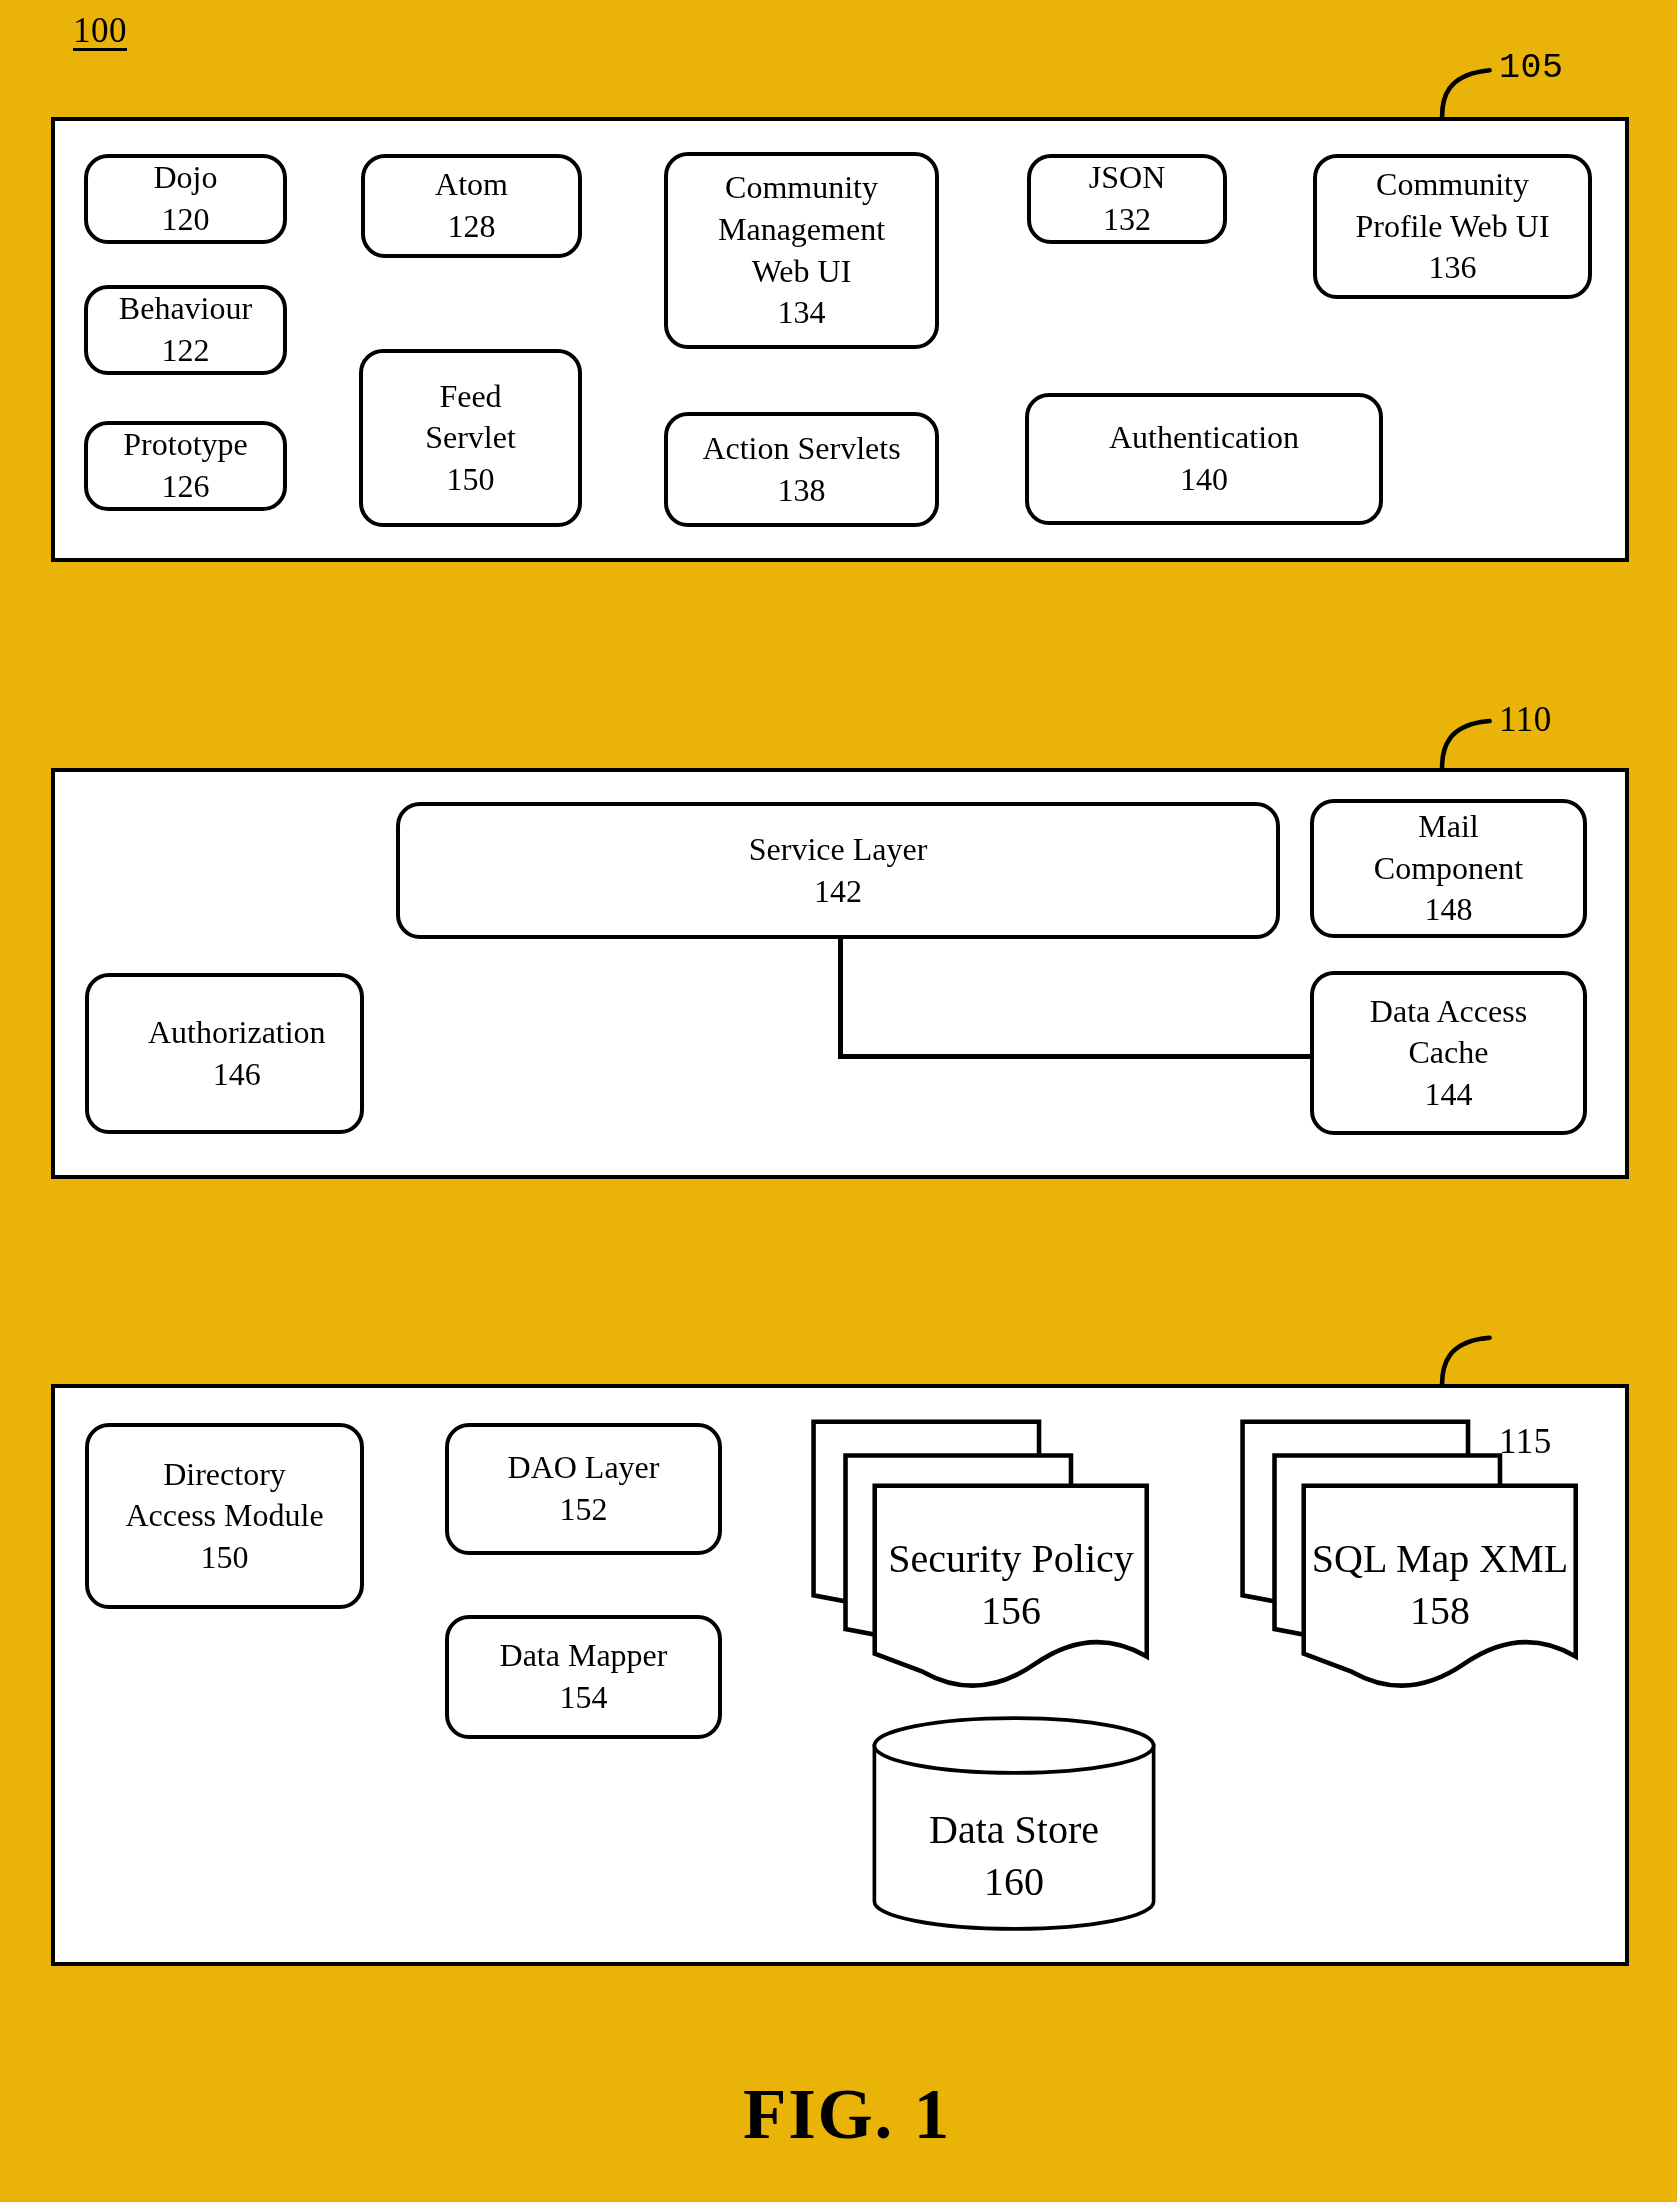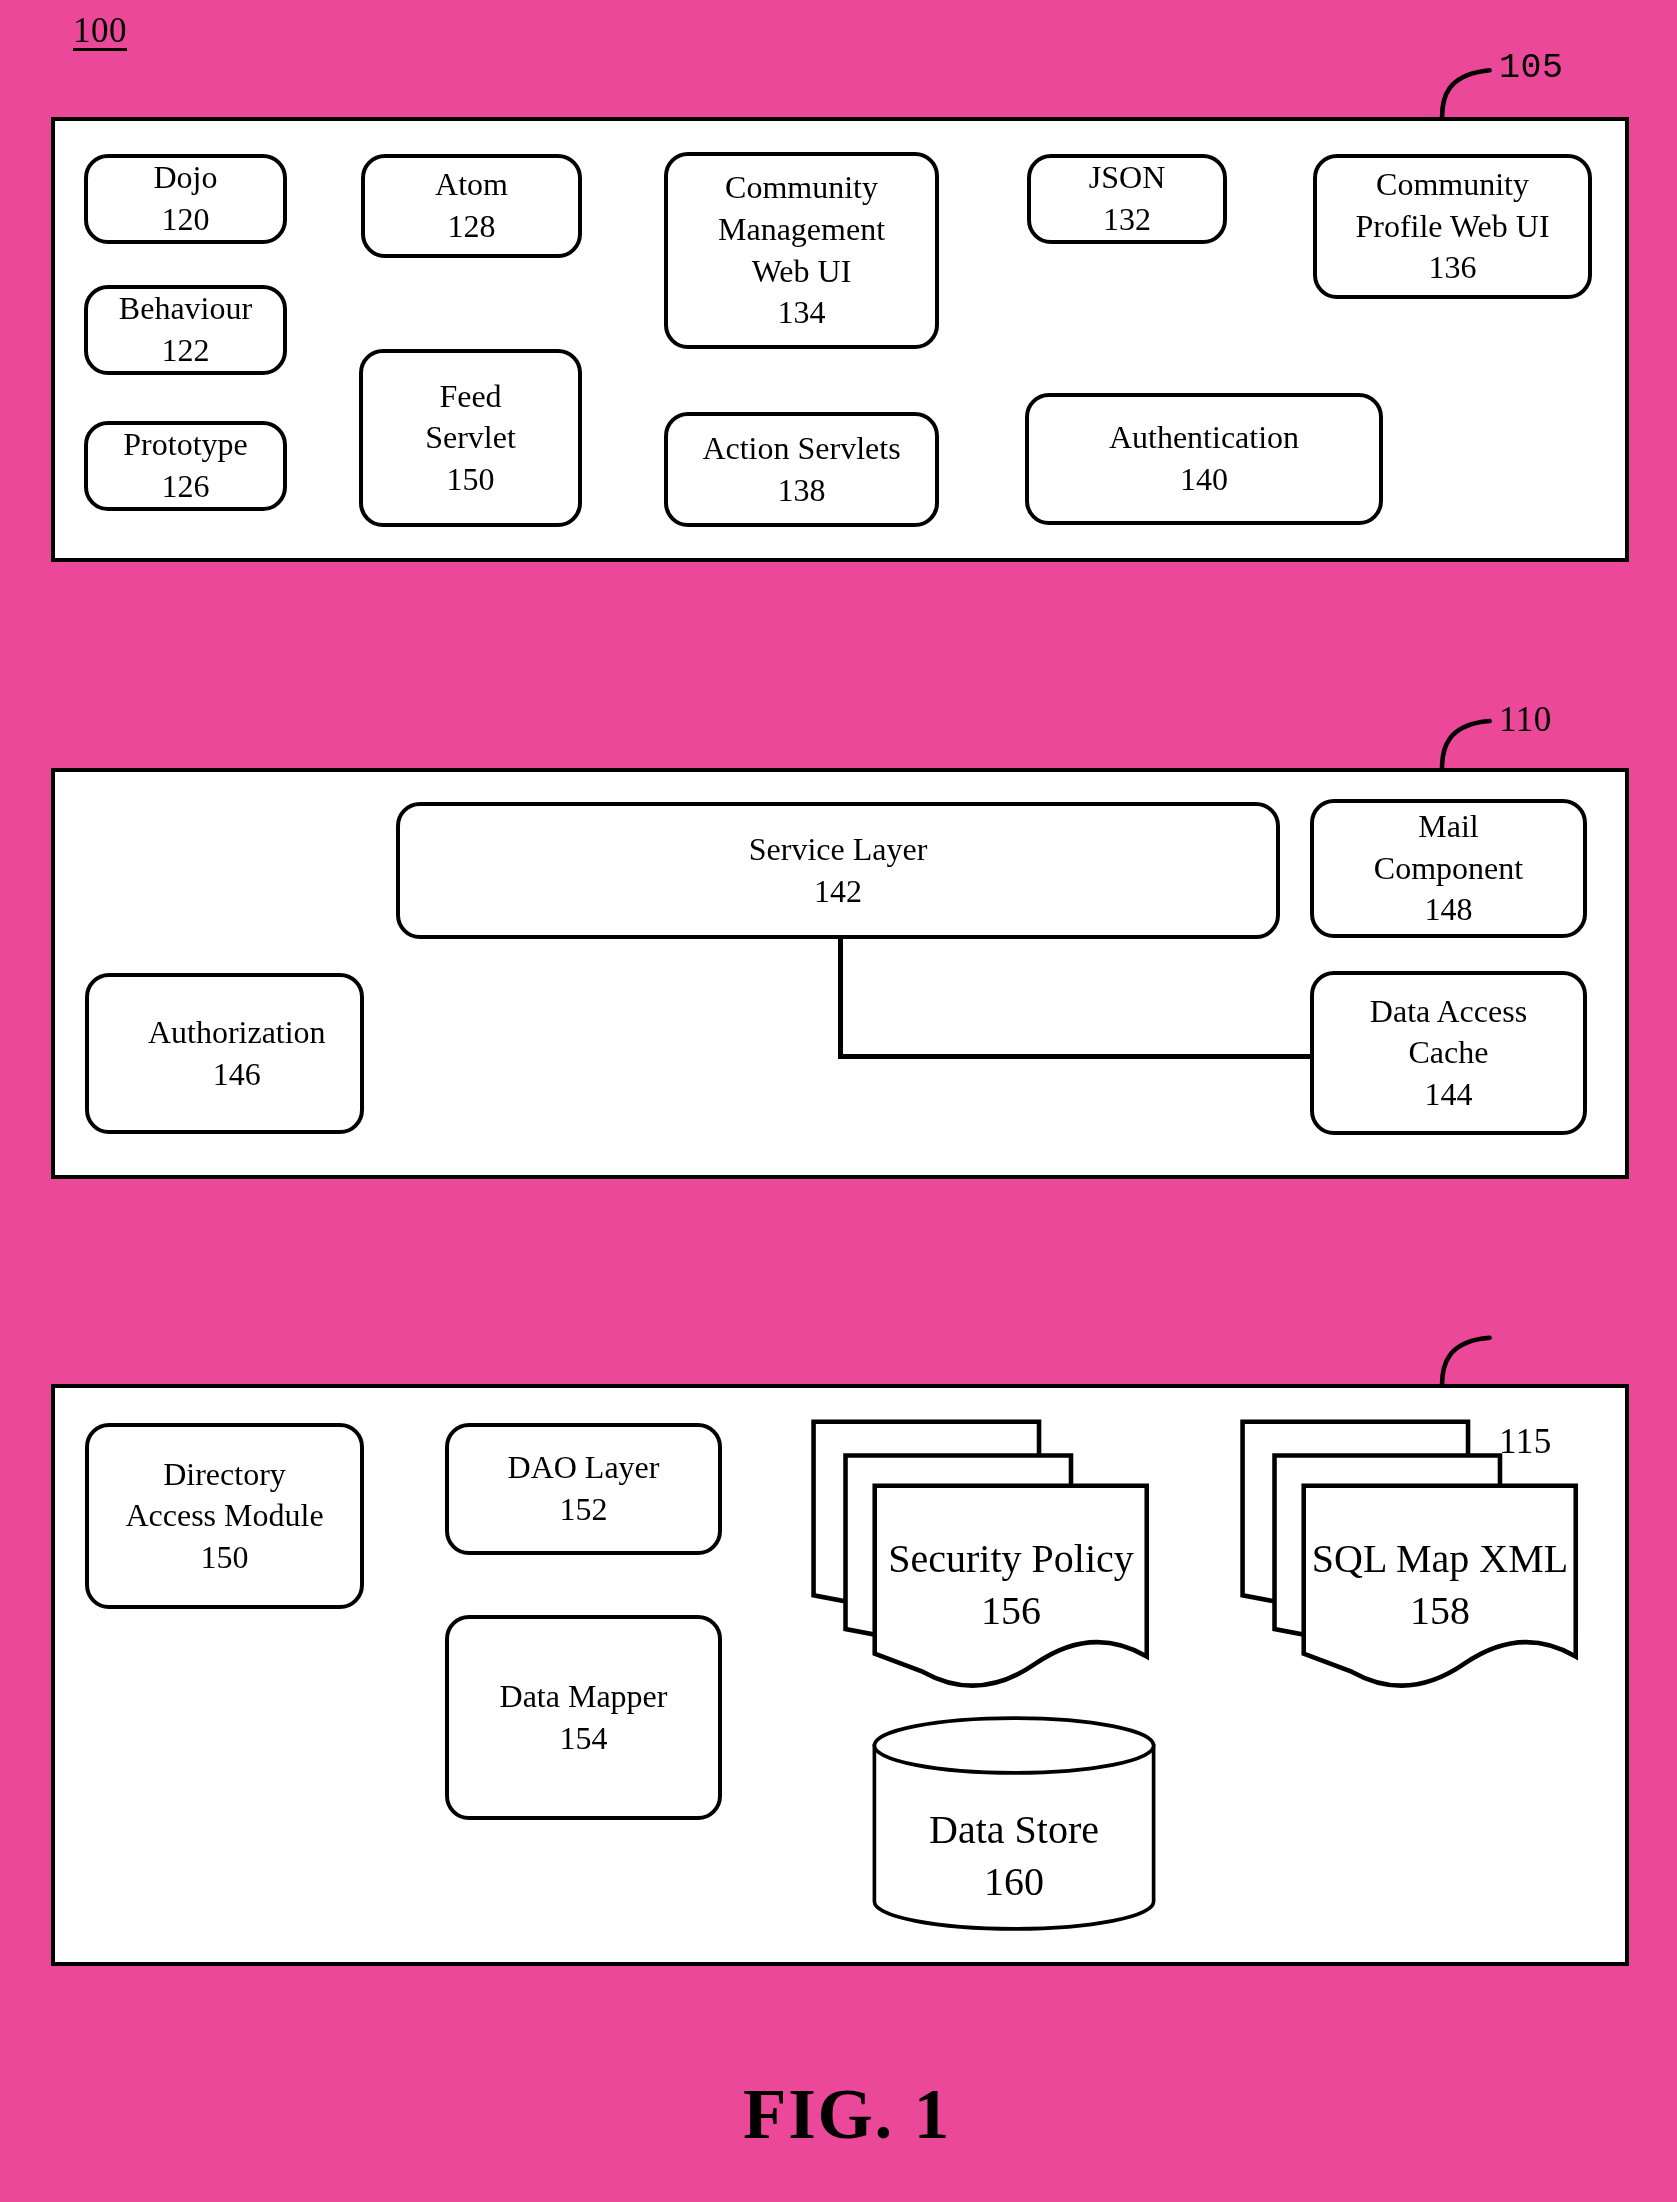--- a/index.html
+++ b/index.html
@@ -5,21 +5,21 @@
 <style>
   html, body {
     margin: 0;
     padding: 0;
     background: #ffffff;
   }
   #figure {
     position: relative;
     width: 1678px;
     height: 2203px;
-    background: #ec4899;
+    background: #eab308;
     font-family: "Liberation Serif", "DejaVu Serif", serif;
     color: #000000;
     overflow: hidden;
   }
 
   
   .fig-num-100 {
     position: absolute;
     left: 73px;
     top: 12.8px;
@@ -201,21 +201,21 @@
     <span class="lbl">Directory
 Access Module</span>
     <span class="num">150</span>
   </div>
 
   <div class="node" style="left:445px; top:1423px; width:277px; height:132px;">
     <span class="lbl">DAO Layer</span>
     <span class="num">152</span>
   </div>
 
-  <div class="node" style="left:445px; top:1615px; width:277px; height:205px;">
+  <div class="node" style="left:445px; top:1615px; width:277px; height:124px;">
     <span class="lbl">Data Mapper</span>
     <span class="num">154</span>
   </div>
 
   <div class="stack-wrap" style="left:809px; top:1405px; width:356px; height:302px;">
     <svg width="356" height="302" viewBox="0 0 390 330">
       <path d="M5 18 L252 18 L252 218 Q190 245 110 228 L5 208 Z" fill="#ffffff" stroke="#000000" stroke-width="5"></path>
       <path d="M40 55 L287 55 L287 255 Q225 282 145 265 L40 245 Z" fill="#ffffff" stroke="#000000" stroke-width="5"></path>
       <path d="M72 88 L370 88 L370 275 Q310 240 248 283 Q186 326 125 292 L72 272 Z" fill="#ffffff" stroke="#000000" stroke-width="5"></path>
     </svg>

